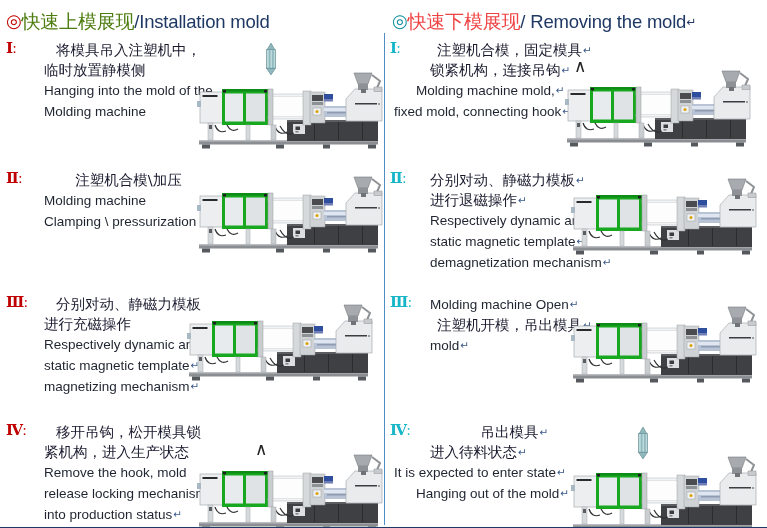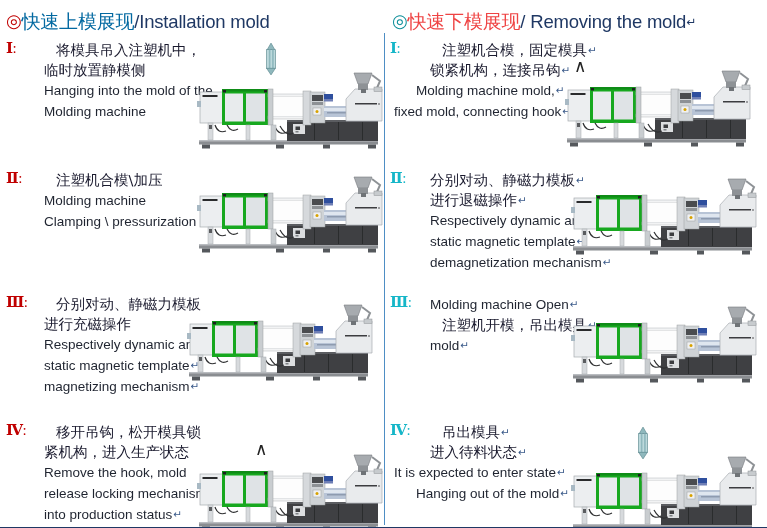--- a/index.html
+++ b/index.html
@@ -47,21 +47,21 @@
     white-space: nowrap;
     font-size: 19.5px;
     letter-spacing: -0.2px;
   }
   .heading .bullet {
     color: #c00000;
     font-size: 18px;
     vertical-align: 1px;
   }
   .heading .zh {
-    color: #0369a1;
+    color: #4d7c0f;
     font-family: "DejaVu Sans", "Liberation Sans", sans-serif;
     font-size: 19px;
   }
   .heading .en {
     color: #1f3864;
     font-size: 18.5px;
   }
   .heading .pilcrow {
     color: #1f3864;
     font-size: 12px;
@@ -118,21 +118,21 @@
     font-size: 13.5px;
     line-height: 21px;
     color: #1f2430;
   }
   .line .pilcrow {
     font-size: 10.5px;
     color: #3a5a8a;
     vertical-align: 1px;
     margin-left: 1px;
   }
-  .ind-1 { padding-left: 48px; }
+  .ind-1 { padding-left: 36px; text-align: center; }
   .ind-2 { padding-left: 36px; }
   .ind-3 { padding-left: 22px; }
   .ind-0 { padding-left: 0px; }
 
   
   .machine-wrap {
     position: absolute;
     width: 190px;
     height: 86px;
   }

